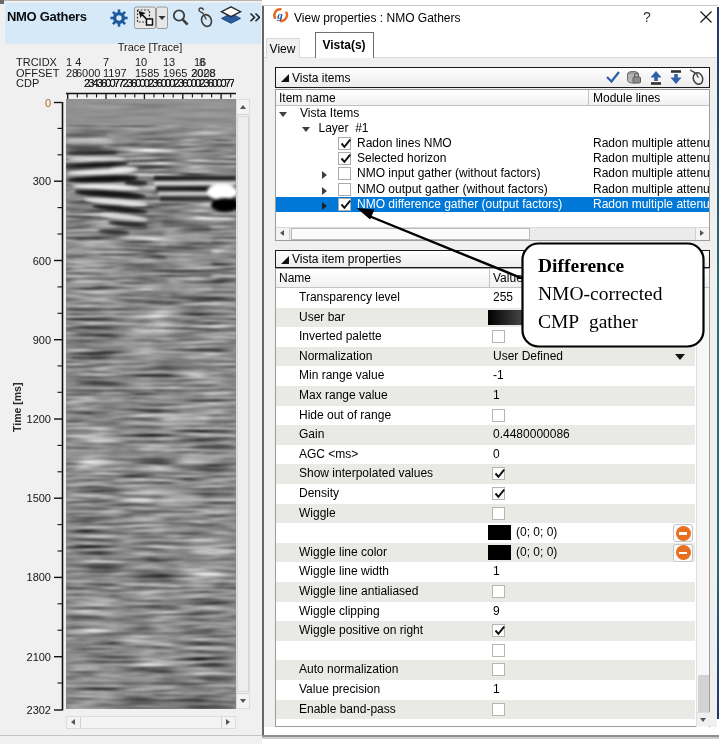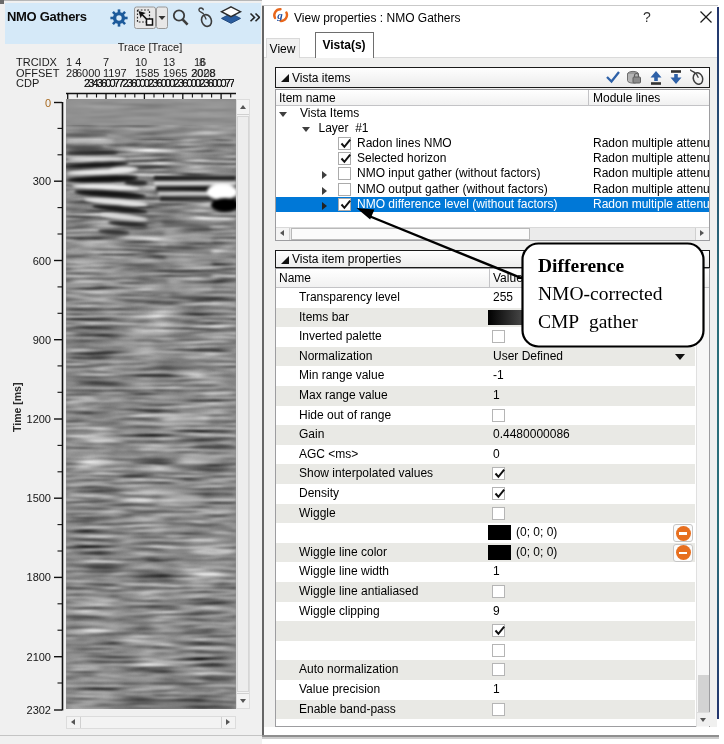--- a/index.html
+++ b/index.html
@@ -340,21 +340,21 @@
     <span style="position:absolute;left:81px">NMO output gather (without factors)</span>
     <span style="position:absolute;left:317px">Radon multiple attenuation</span>
   </div>
 <div class="a trow" style="top:196.8px;background:#0078d7;color:#fff">
     <i class="exp" style="left:46px;border-left-color:#222"></i>
     <span class="cb" style="left:61.5px">
       <svg class="ck" width="14" height="14" viewBox="0 0 14 14">
         <path d="M2.5 6.5 L5.4 9.8 L11.2 2.6" stroke="#111" stroke-width="2" fill="none"></path>
       </svg>
     </span>
-    <span style="position:absolute;left:81px">NMO difference level (without factors)</span>
+    <span style="position:absolute;left:81px">NMO difference gather (output factors)</span>
     <span style="position:absolute;left:317px">Radon multiple attenuation</span>
   </div>
 
 <div class="a" style="left:276px;top:226.5px;width:433px;height:13.5px;background:#ebebeb;border-top:1px solid #d9d9d9">
 <div class="a" style="left:0;top:0;width:13.5px;height:12.5px;background:#f4f4f4;border-right:1px solid #cfcfcf"></div>
 <div class="a" style="left:3.5px;top:2.8px;width:0;height:0;border-top:3.4px solid transparent;border-bottom:3.4px solid transparent;border-right:4.4px solid #555"></div>
 <div class="a" style="left:419px;top:0;width:14px;height:12.5px;background:#f4f4f4;border-left:1px solid #cfcfcf"></div>
 <div class="a" style="left:424px;top:2.8px;width:0;height:0;border-top:3.4px solid transparent;border-bottom:3.4px solid transparent;border-left:4.4px solid #555"></div>
 <div class="a" style="left:14.5px;top:0.5px;width:239px;height:11.5px;background:#fbfbfb;border:1px solid #b9b9b9"></div>
 </div>
@@ -368,21 +368,21 @@
 <div class="a thr" style="left:276px;top:268.5px;width:433px;height:19.5px;line-height:19px">
     <span style="position:absolute;left:3px">Name</span>
     <span style="position:absolute;left:217px">Value</span>
   </div>
 <div class="a" style="left:488.5px;top:268.5px;width:1px;height:19.5px;background:#c3c3c6"></div>
 <div class="a pr" style="top:288px">
     <span class="pn">Transparency level</span>
     <span class="pv">255</span>
   </div>
 <div class="a pr g" style="top:307.6px">
-    <span class="pn">Items bar</span>
+    <span class="pn">User bar</span>
     <span class="a" style="left:212px;top:2px;width:120px;height:15.5px;background:linear-gradient(90deg,#000,#b9b9b9 75%,#c6c6c6)"></span>
   </div>
 <div class="a pr" style="top:327.2px">
     <span class="pn">Inverted palette</span>
     <span class="pcb"></span>
   </div>
 <div class="a pr g" style="top:346.8px">
     <span class="pn">Normalization</span>
     <span class="pv">User Defined</span>
     <i style="position:absolute;left:399px;top:7px;width:0;height:0;border-left:5.4px solid transparent;border-right:5.4px solid transparent;border-top:6px solid #111"></i>
@@ -450,20 +450,21 @@
   </div>
 <div class="a pr g" style="top:582px">
     <span class="pn">Wiggle line antialiased</span>
     <span class="pcb"></span>
   </div>
 <div class="a pr" style="top:601.6px">
     <span class="pn">Wiggle clipping</span>
     <span class="pv">9</span>
   </div>
 <div class="a pr g" style="top:621.2px">
+    <span class="pn">Wiggle positive on right</span>
     <span class="pcb">
       <svg class="ck" width="14" height="14" viewBox="0 0 14 14">
         <path d="M2.5 6.5 L5.4 9.8 L11.2 2.6" stroke="#111" stroke-width="2" fill="none"></path>
       </svg>
     </span>
   </div>
 <div class="a pr" style="top:640.8px">
     <span class="pcb"></span>
   </div>
 <div class="a pr g" style="top:660.4px">

